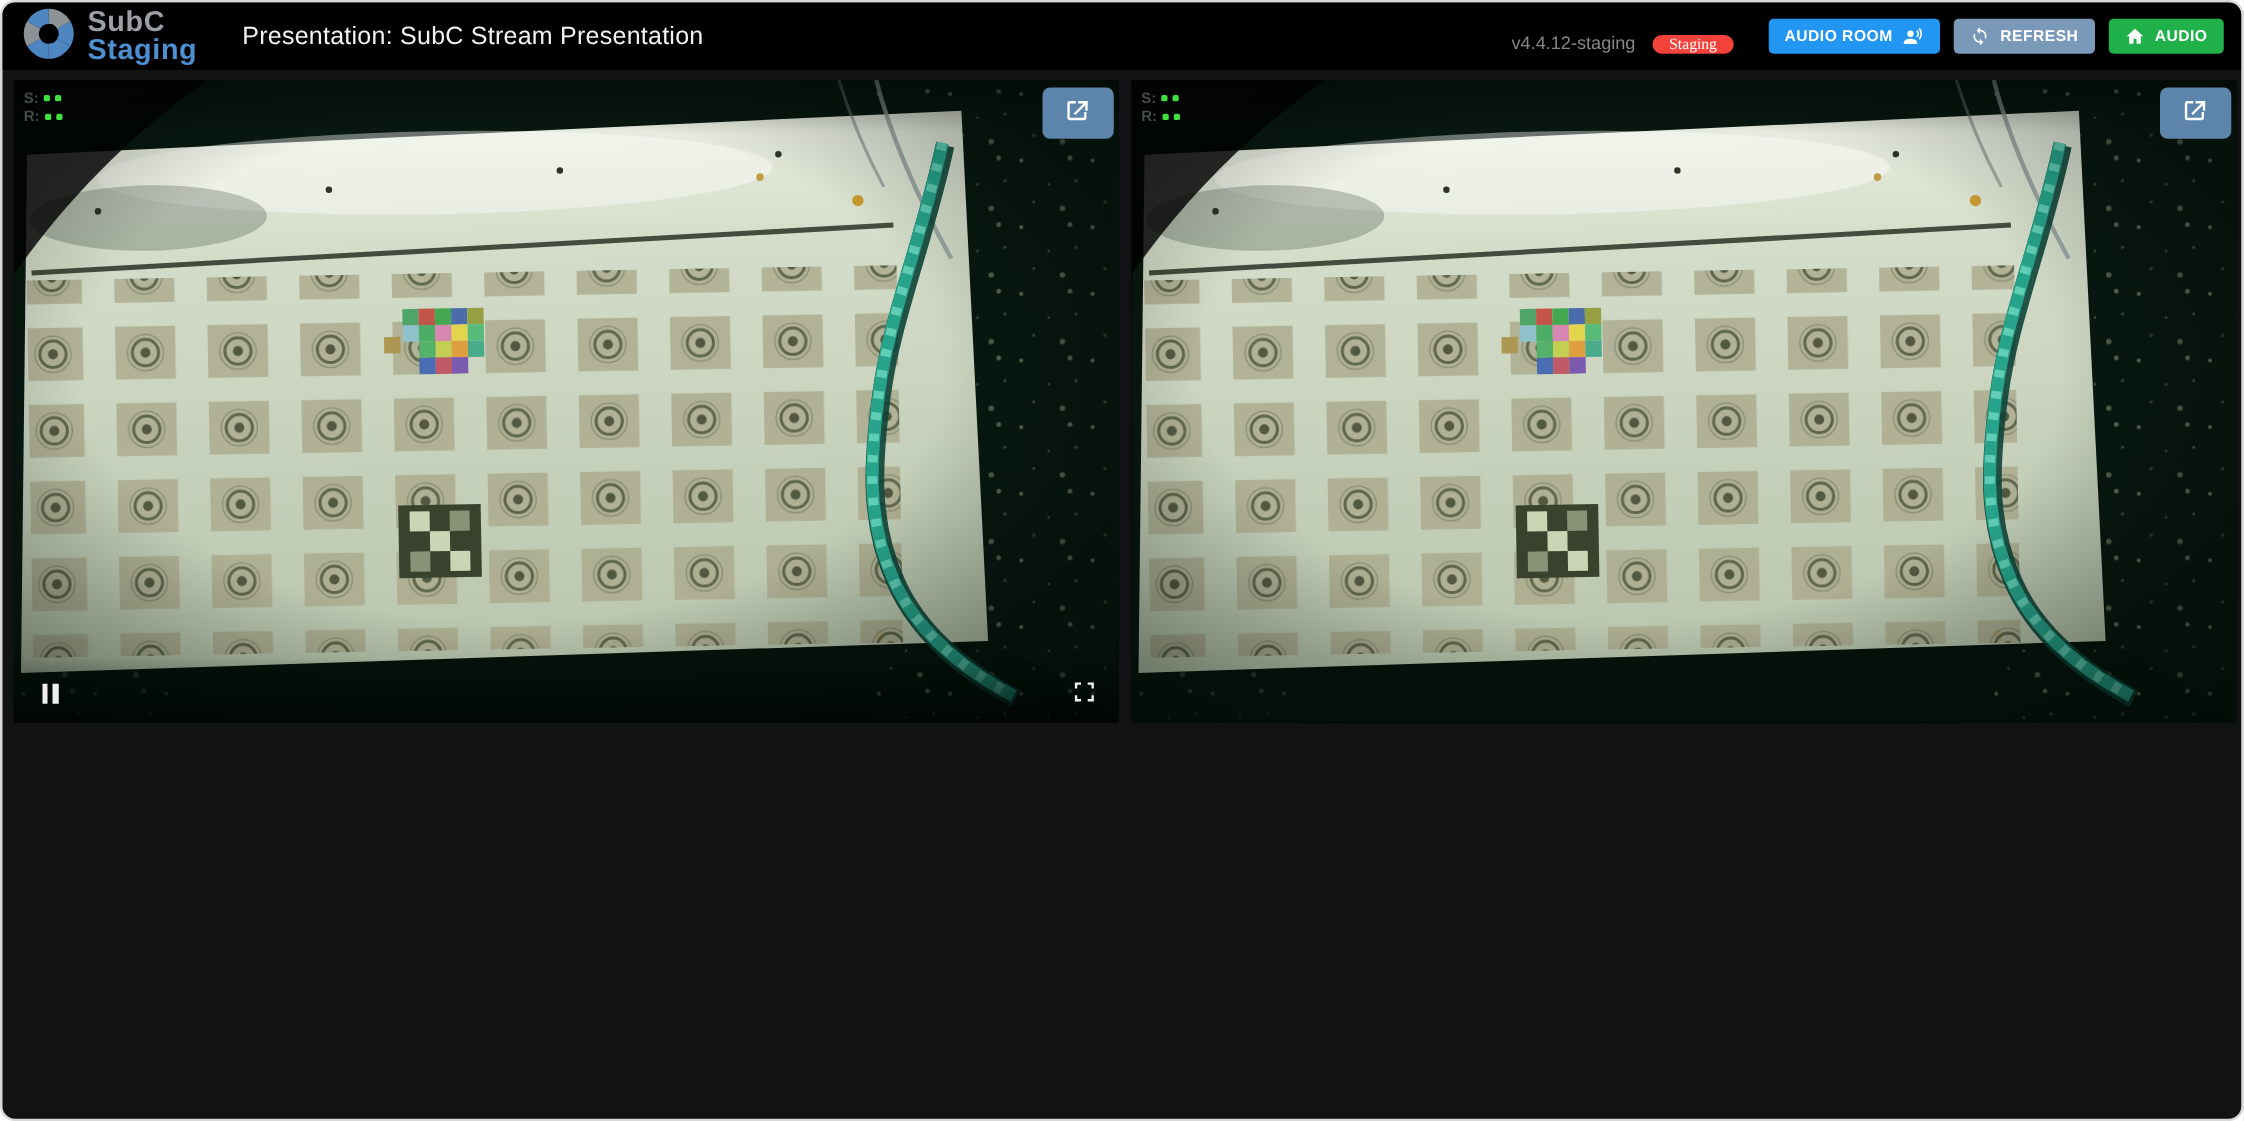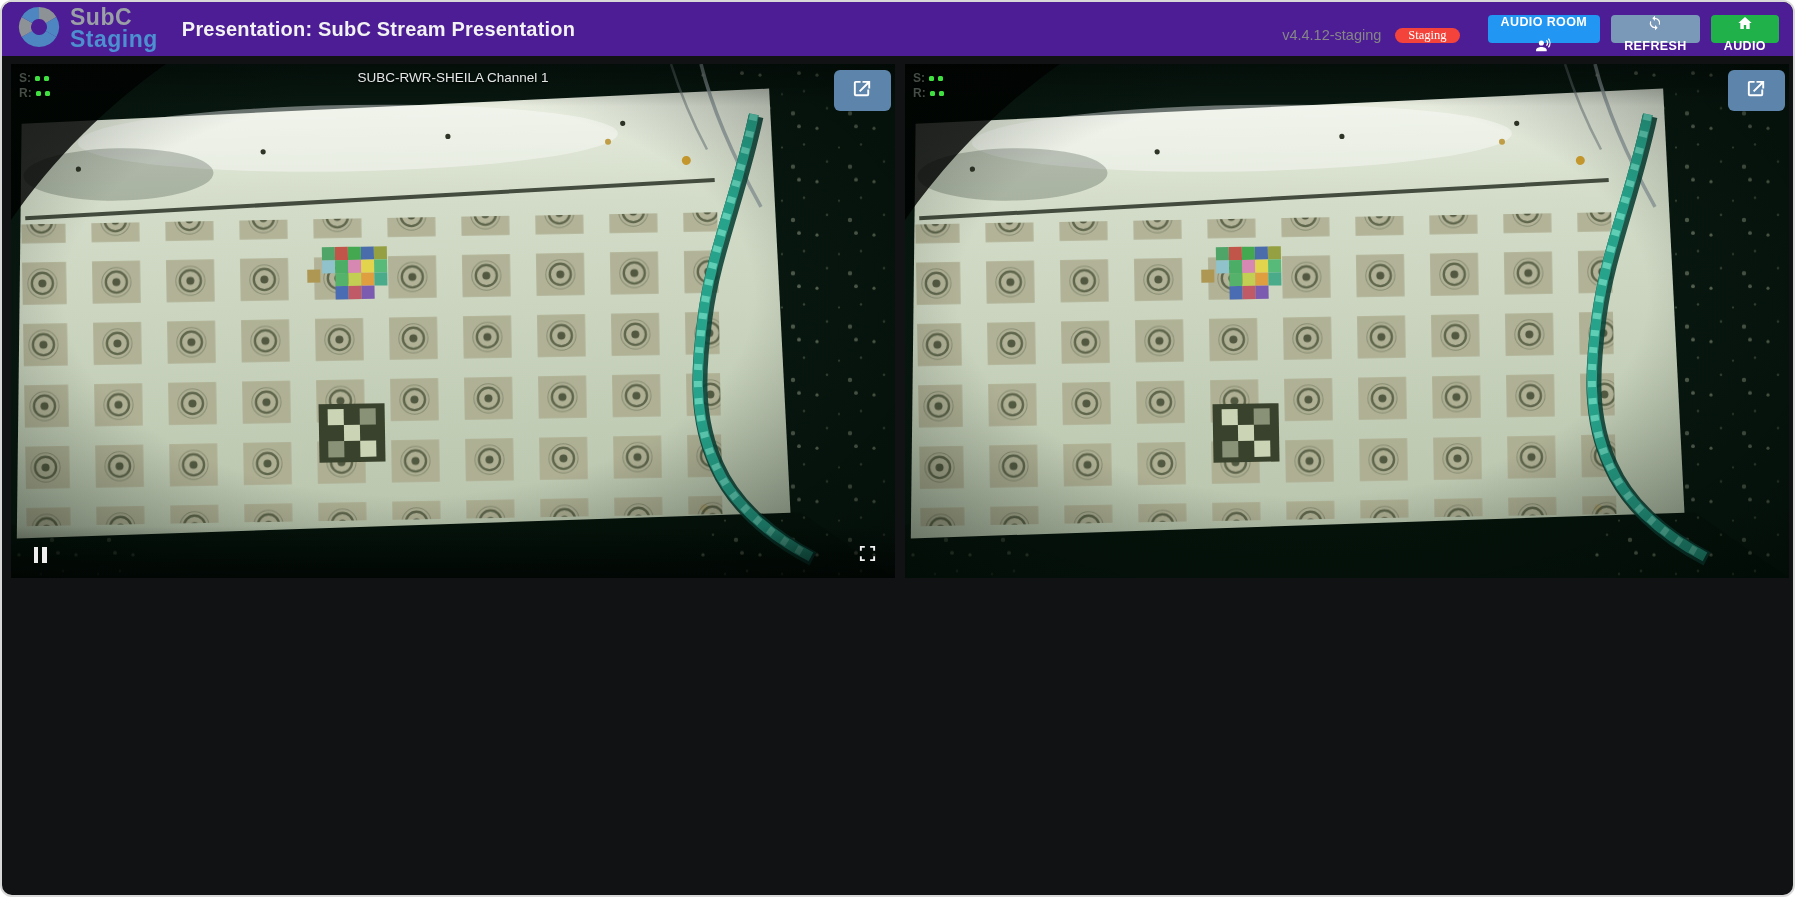--- a/index.html
+++ b/index.html
@@ -3,38 +3,38 @@
 <meta charset="utf-8">
 <style>
   * { margin:0; padding:0; box-sizing:border-box; }
   html,body { background:#ffffff; font-family:"Liberation Sans", sans-serif; }
   .window {
     width:1795px; height:897px; background:#101214;
     border:2px solid #d8d8d8; border-radius:12px; overflow:hidden; position:relative;
   }
   
   .header {
-    height:54px; background:#4c1d95; display:flex; align-items:center;
+    height:54px; background:#000000; display:flex; align-items:center;
     padding:0 14px; position:relative;
   }
   .brand { display:flex; align-items:center; gap:8px; }
   .brand-text { line-height:0.95; font-weight:bold; letter-spacing:0.5px; }
   .brand-line1 { font-size:23px; color:#9aa0a6; }
   .brand-line2 { font-size:23px; color:#4d8fd0; }
-  .page-title { color:#f2f2f2; font-size:20px; margin-left:24px; font-weight:700; letter-spacing:0.2px; }
+  .page-title { color:#f2f2f2; font-size:20px; margin-left:36px; font-weight:400; letter-spacing:0.2px; }
   .header-right { margin-left:auto; display:flex; align-items:flex-end; }
   .version { color:#868686; font-size:14.5px; }
   .badge {
     margin-left:14px; background:#f4433a; color:#fff; font-size:12.5px;
     padding:0 13px; border-radius:13px;font-family:Liberation Serif, serif;
   }
   .btn {
     margin-left:11px; height:28px; border:none; border-radius:4px; color:#fff;
     font-family:"Liberation Sans", sans-serif; font-size:12.5px; font-weight:bold;
-    letter-spacing:0.4px; display:flex; align-items:center; gap:8px; padding:0 13px; cursor:pointer;flex-direction:column;
+    letter-spacing:0.4px; display:flex; align-items:center; gap:8px; padding:0 13px; cursor:pointer;
   }
   .btn svg { display:block; }
   .btn-audio { background:#2196f3; margin-left:28px; }
   .btn-refresh { background:#7a99b8; }
   .btn-home { background:#21b14b; }
   
   .stage { display:flex; gap:10px; padding:8px 9px 0 9px; }
   .panel {
     position:relative; width:884px; height:514px; background:#000; overflow:hidden; flex:0 0 auto;
   }
@@ -214,21 +214,20 @@
       </button>
     </div>
   </div>
 
   <div class="stage">
 
     <div class="panel">
       <svg class="scene-svg" viewBox="0 0 884 511" preserveAspectRatio="none">
         <use href="#scene"></use>
       </svg>
-      <div class="stream-title">SUBC-RWR-SHEILA Channel 1</div>
       <div class="sr-box">
         <div class="sr-row">
           <span class="sr-label">S:</span>
           <span class="dot"></span>
           <span class="dot"></span>
         </div>
         <div class="sr-row">
           <span class="sr-label">R:</span>
           <span class="dot"></span>
           <span class="dot"></span>

